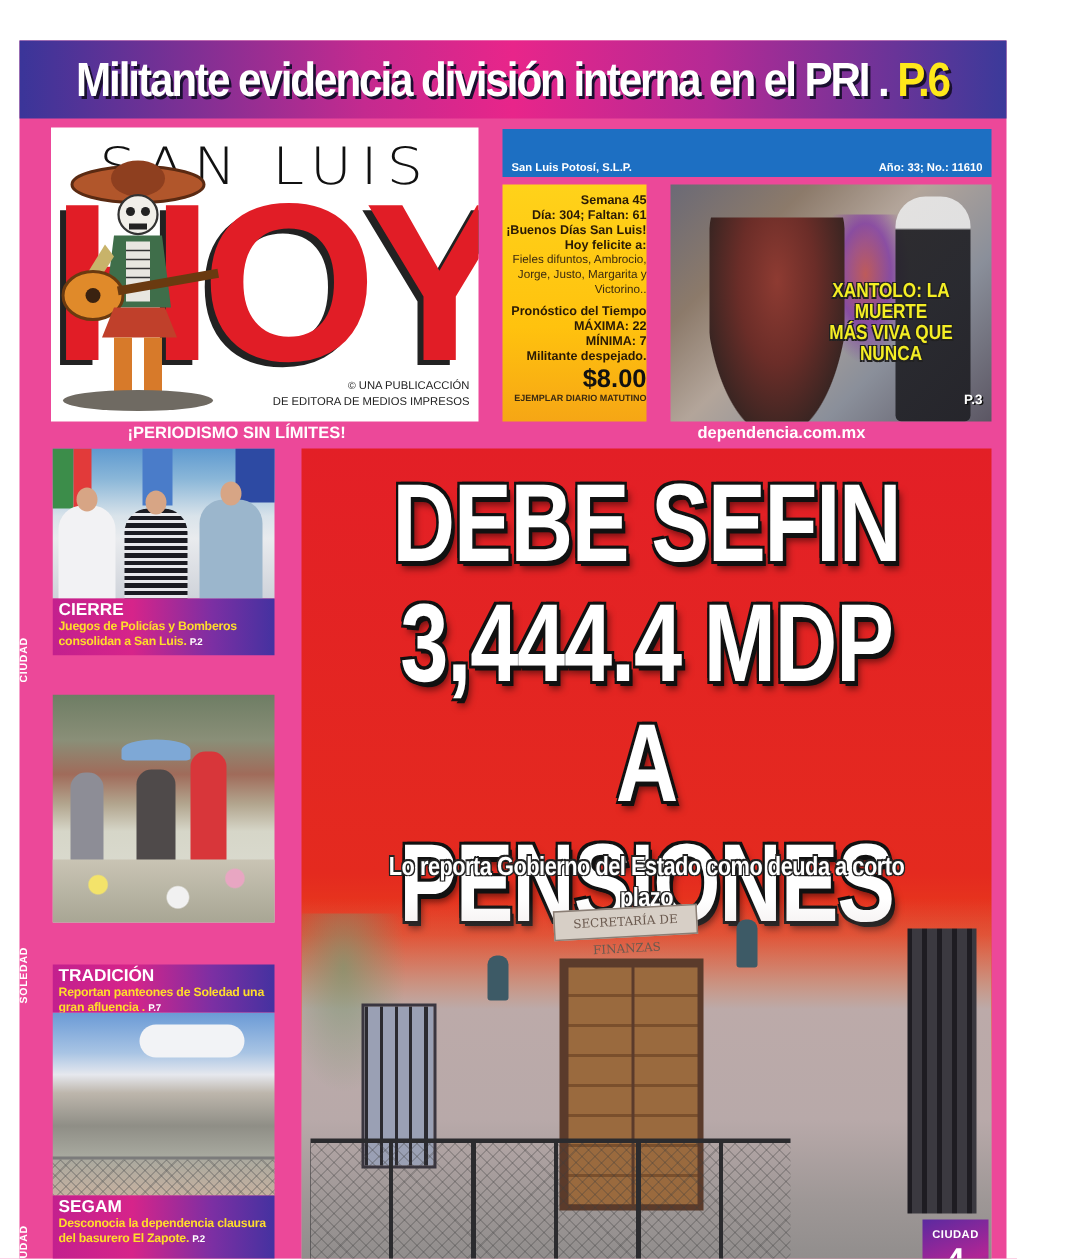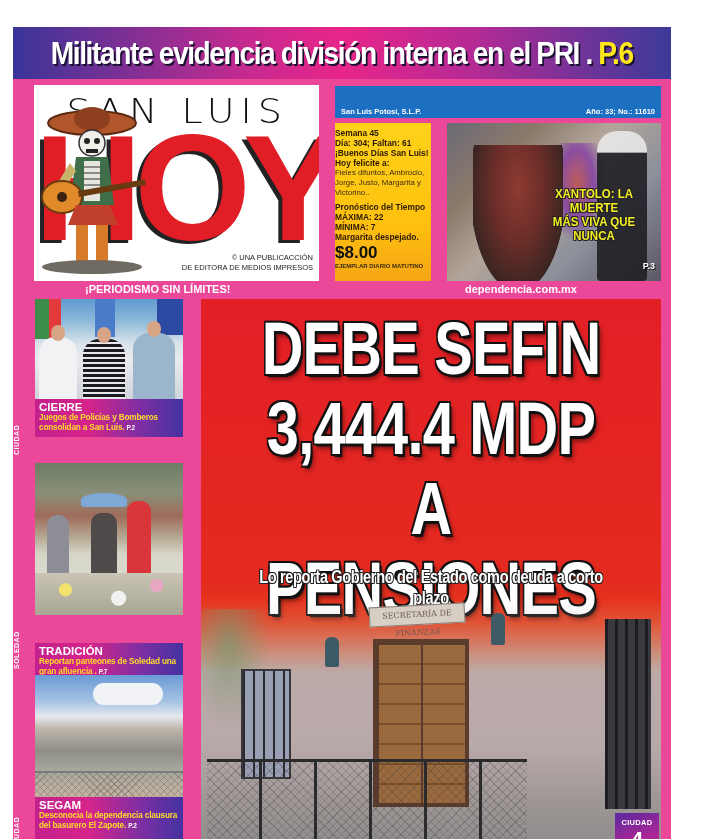--- a/index.html
+++ b/index.html
@@ -60,21 +60,21 @@
     position: absolute; left: 0; top: 2px; width: 100%; text-align: center;
     font-weight: bold; font-size: 14.5px; letter-spacing: -0.2px;
   }
   .date-bar .city { position: absolute; left: 6px; bottom: 2px; font-size: 7.5px; font-weight: bold; }
   .date-bar .issue { position: absolute; right: 6px; bottom: 2px; font-size: 7.5px; font-weight: bold; }
 
   
   .info-box {
     position: absolute; left: 322px; top: 96px; width: 96px; height: 158px;
     background: linear-gradient(180deg, #ffd21a 0%, #ffc20e 60%, #f6a615 100%);
-    color: #2a1a05; text-align: left; padding-top: 5px;
+    color: #2a1a05; text-align: right; padding-top: 5px;
   }
   .info-box .b { font-weight: bold; font-size: 8.4px; line-height: 10px; }
   .info-box .n { font-size: 7.8px; line-height: 10px; color: #3b2a10; }
   .info-box .gap { height: 4px; }
   .info-box .price { font-weight: bold; font-size: 17px; line-height: 20px; color: #111; margin-top: 1px; }
   .info-box .edition { font-size: 6px; font-weight: bold; color: #3b2a10; }
 
   
   .xantolo {
     position: absolute; left: 434px; top: 96px; width: 214px; height: 158px; overflow: hidden;
@@ -257,21 +257,21 @@
     <div class="b">Día: 304; Faltan: 61</div>
     <div class="b">¡Buenos Días San Luis!</div>
     <div class="b">Hoy felicite a:</div>
     <div class="n">Fieles difuntos, Ambrocio,</div>
     <div class="n">Jorge, Justo, Margarita y</div>
     <div class="n">Victorino..</div>
     <div class="gap"></div>
     <div class="b">Pronóstico del Tiempo</div>
     <div class="b">MÁXIMA: 22</div>
     <div class="b">MÍNIMA: 7</div>
-    <div class="b">Margarita despejado.</div>
+    <div class="b">Militante despejado.</div>
     <div class="price">$8.00</div>
     <div class="edition">EJEMPLAR DIARIO MATUTINO</div>
   </div>
 
   <div class="xantolo">
     <div class="crowd"></div>
     <div class="fig1"></div>
     <div class="fig2"></div>
     <div class="caption">
       <div>XANTOLO: LA</div>

